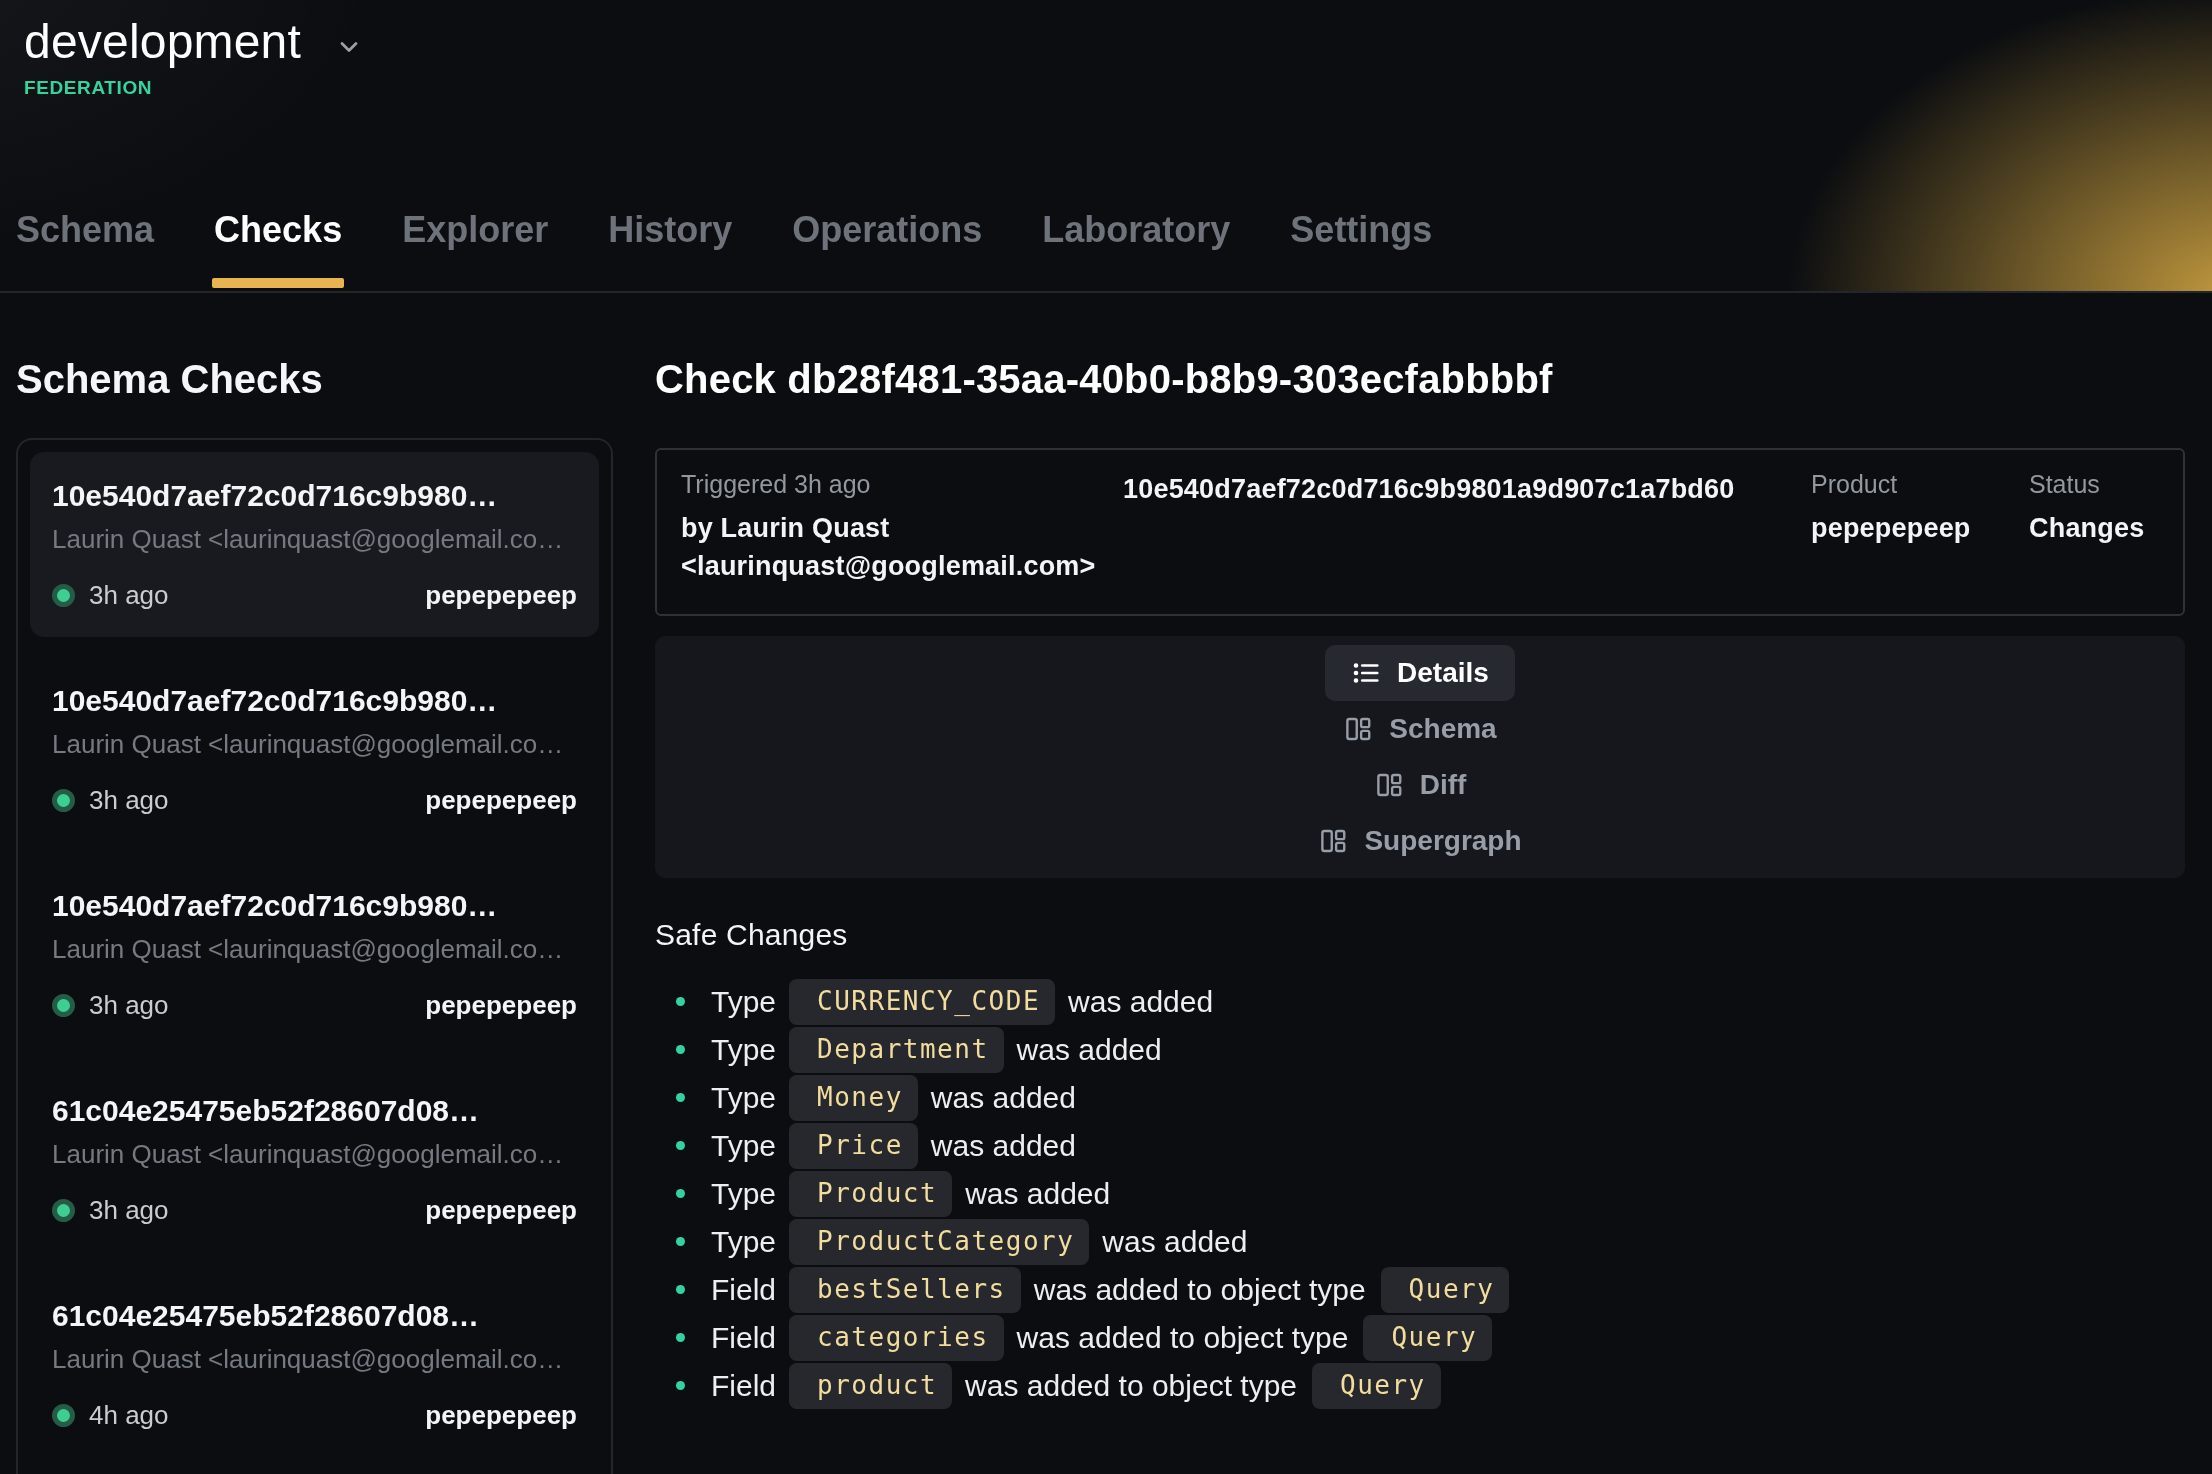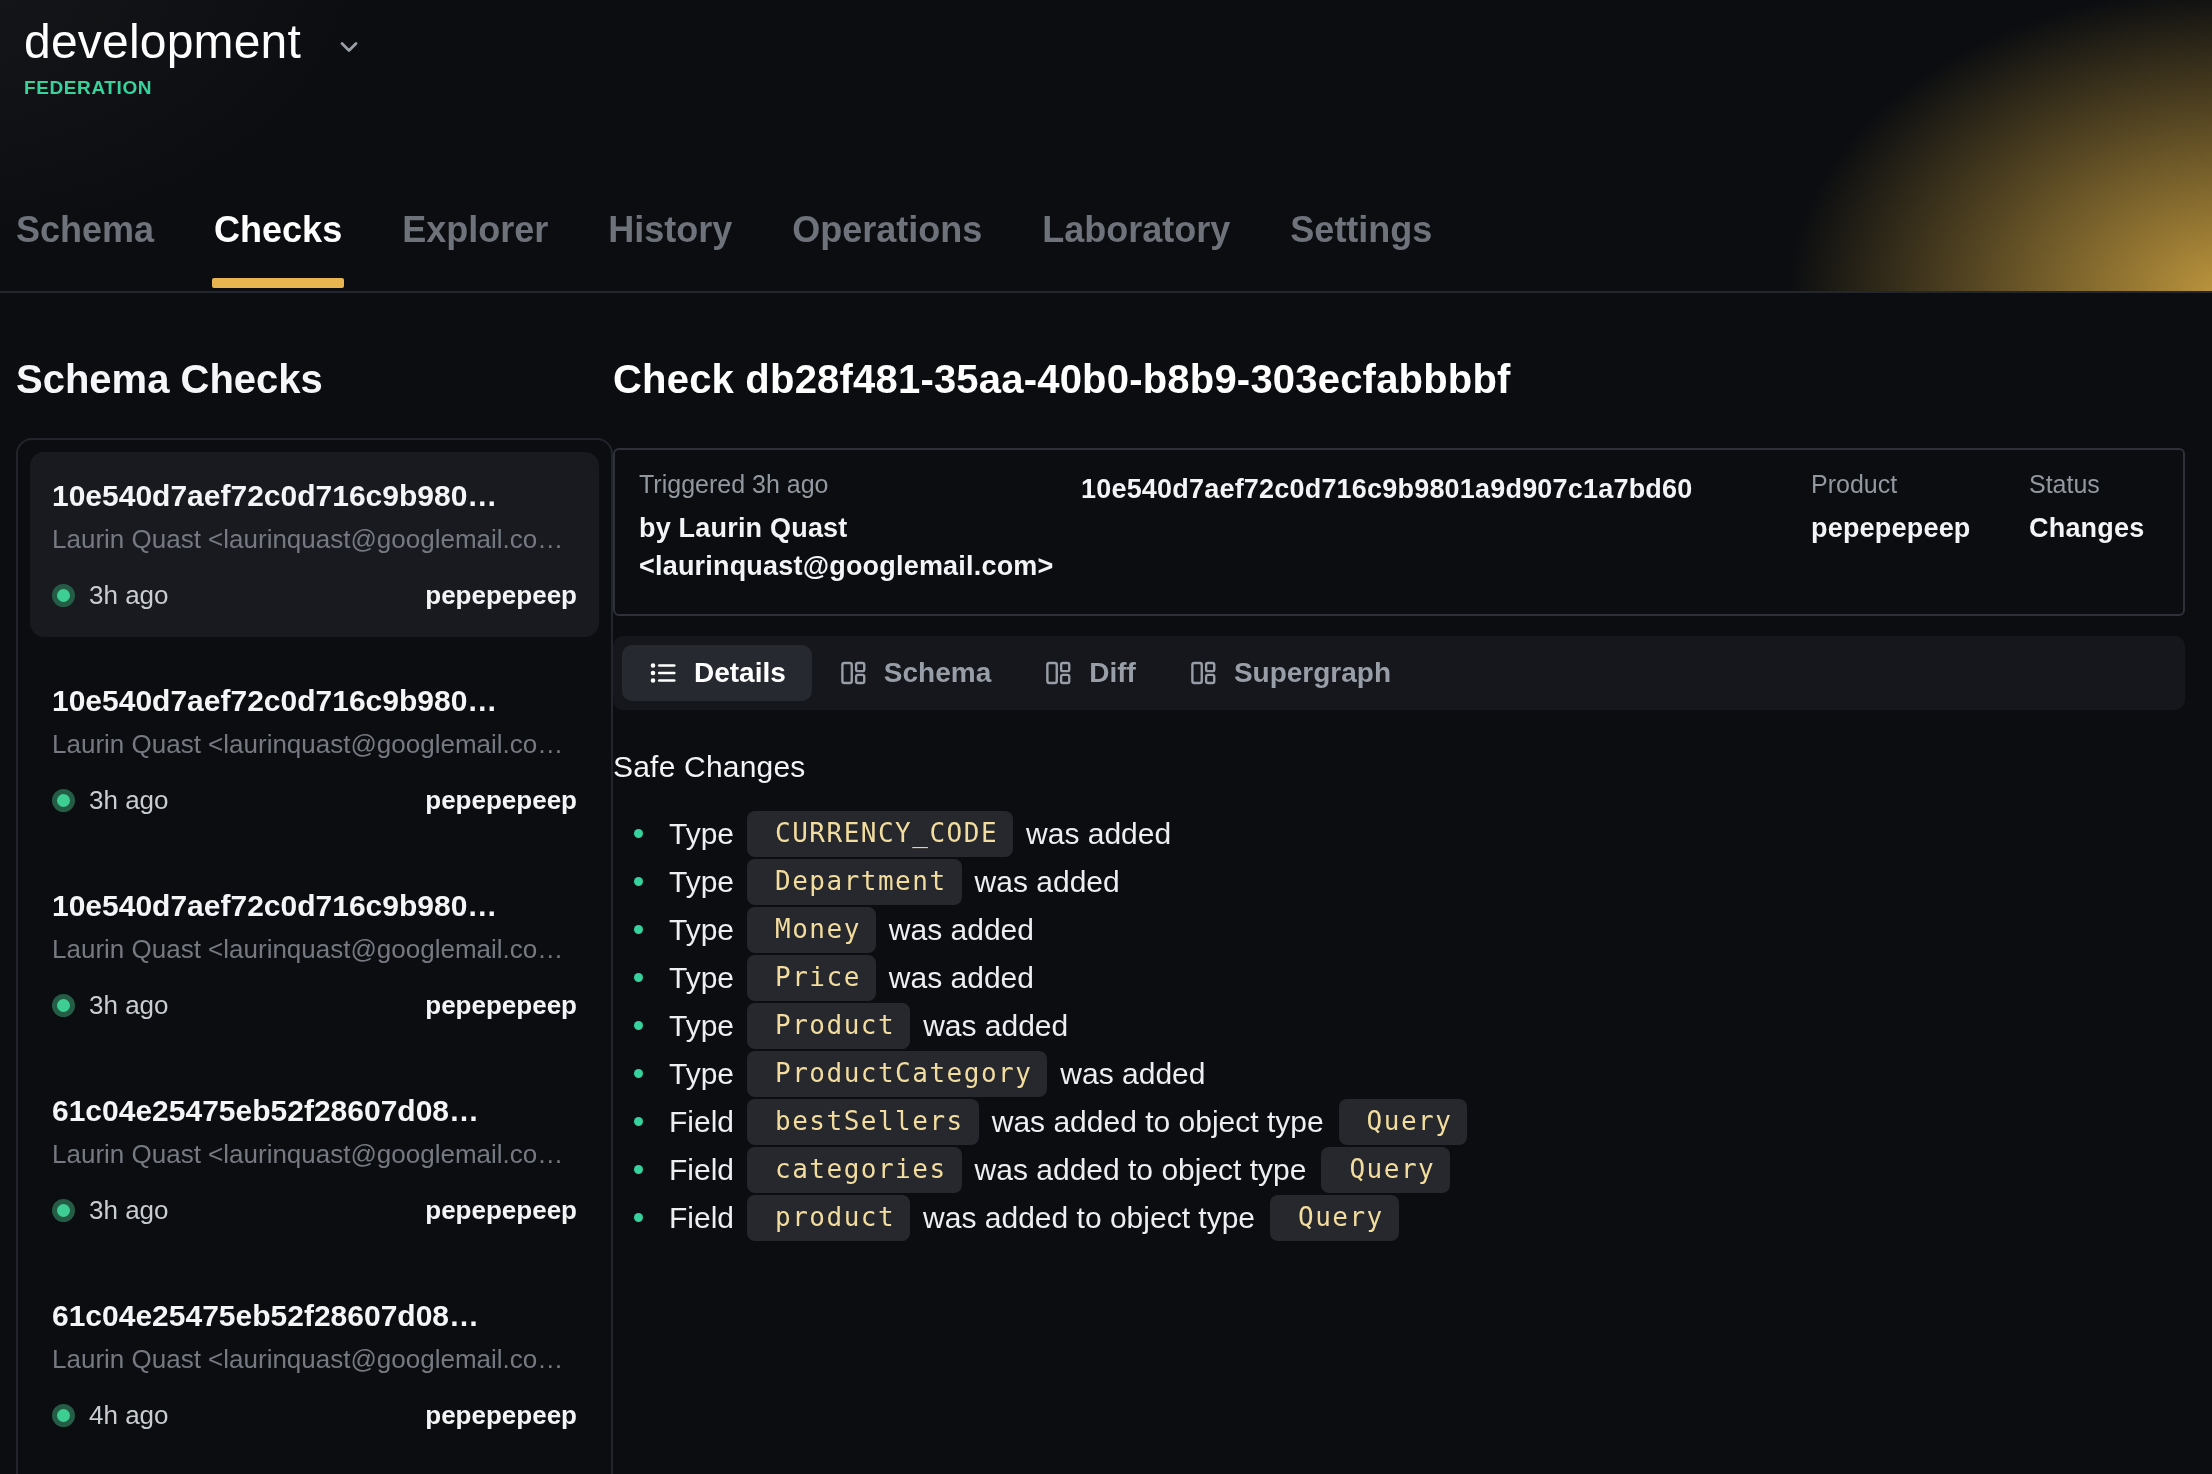--- a/index.html
+++ b/index.html
@@ -32,29 +32,29 @@
   .checks-card{border:2px solid #22252b;border-radius:16px;padding:12px;height:1100px;box-sizing:border-box;}
   .check-item{border-radius:14px;padding:27px 22px 26px 22px;margin-bottom:20px;cursor:pointer;}
   .check-item.selected{background:#181a1f;}
   .check-id{font-size:30px;font-weight:700;color:#f4f5f6;white-space:nowrap;overflow:hidden;}
   .check-author{margin-top:11px;font-size:26px;color:#757a82;white-space:nowrap;overflow:hidden;}
   .check-meta{margin-top:25px;display:flex;justify-content:space-between;align-items:center;}
   .check-meta-left{display:flex;align-items:center;gap:14px;font-size:26px;color:#c9cdd2;}
   .status-dot{width:23px;height:23px;border-radius:50%;background:#3ecd92;border:5px solid #245c46;box-sizing:border-box;flex:none;}
   .check-service{font-size:26px;font-weight:700;color:#f3f4f6;}
   
-  .main{flex:1;min-width:0;}
+  .main{flex:1;margin-left:42px;min-width:0;}
   .check-title{margin:0 0 46px 0;font-size:40px;font-weight:700;color:#ffffff;letter-spacing:0.2px;}
   .meta-box{
     border:2px solid #2e3137;border-radius:6px;padding:20px 24px 28px 24px;
     display:grid;grid-template-columns:432px minmax(0,1fr) 208px 130px;column-gap:10px;
   }
   .meta-label{font-size:25px;color:#9298a0;margin-bottom:10px;}
   .meta-value{font-size:27px;font-weight:700;color:#f2f4f6;line-height:1.42;letter-spacing:0.2px;}
-  .detail-tabs{margin-top:20px;background:#15171c;border-radius:10px;padding:9px;display:flex;align-items:center;}
+  .detail-tabs{margin-top:20px;background:#15171c;border-radius:10px;padding:9px;display:flex;align-items:center;flex-direction:column;}
   .detail-tab{height:56px;padding:0 26px;border-radius:10px;display:flex;align-items:center;gap:16px;
     font-size:28px;font-weight:600;color:#989ea7;cursor:pointer;white-space:nowrap;}
   .detail-tab.active{background:#26292f;color:#ffffff;}
   .detail-tab svg{flex:none;}
   .section-title{margin:40px 0 0 0;font-size:30px;font-weight:500;color:#f2f4f5;letter-spacing:0.2px;}
   .changes{list-style:none;margin:26px 0 0 0;padding:0;}
   .changes li{display:flex;align-items:center;min-height:48px;font-size:30px;color:#eceef0;}
   .changes li::before{content:"";width:9px;height:9px;border-radius:50%;background:#35d29d;margin:0 26px 0 21px;flex:none;}
   .chip{
     font-family:"DejaVu Sans Mono","Liberation Mono",monospace;

